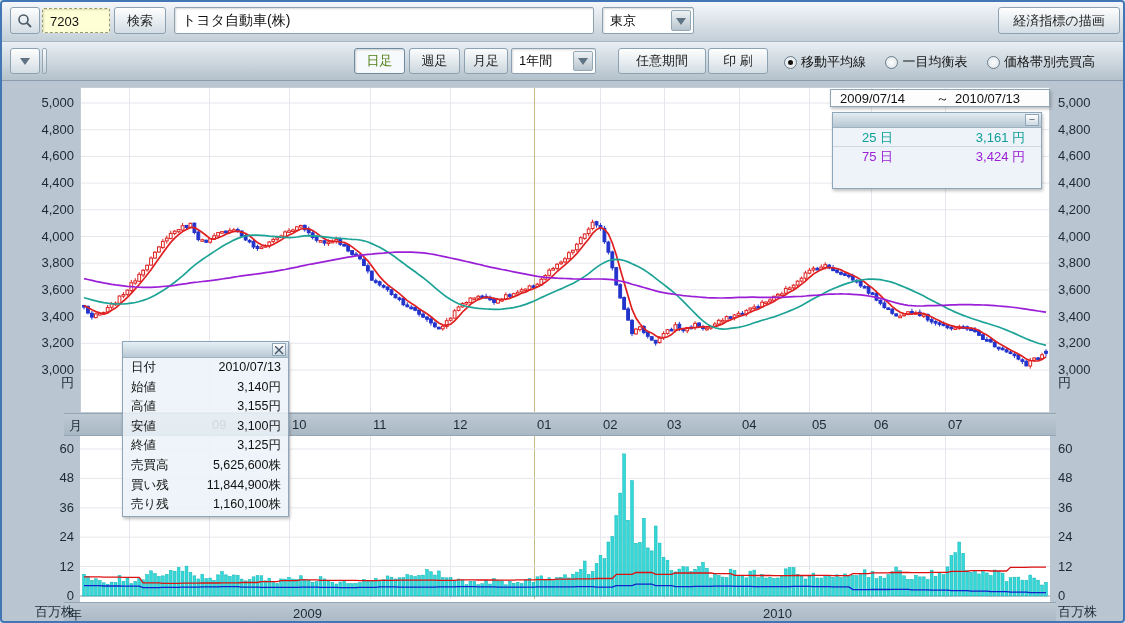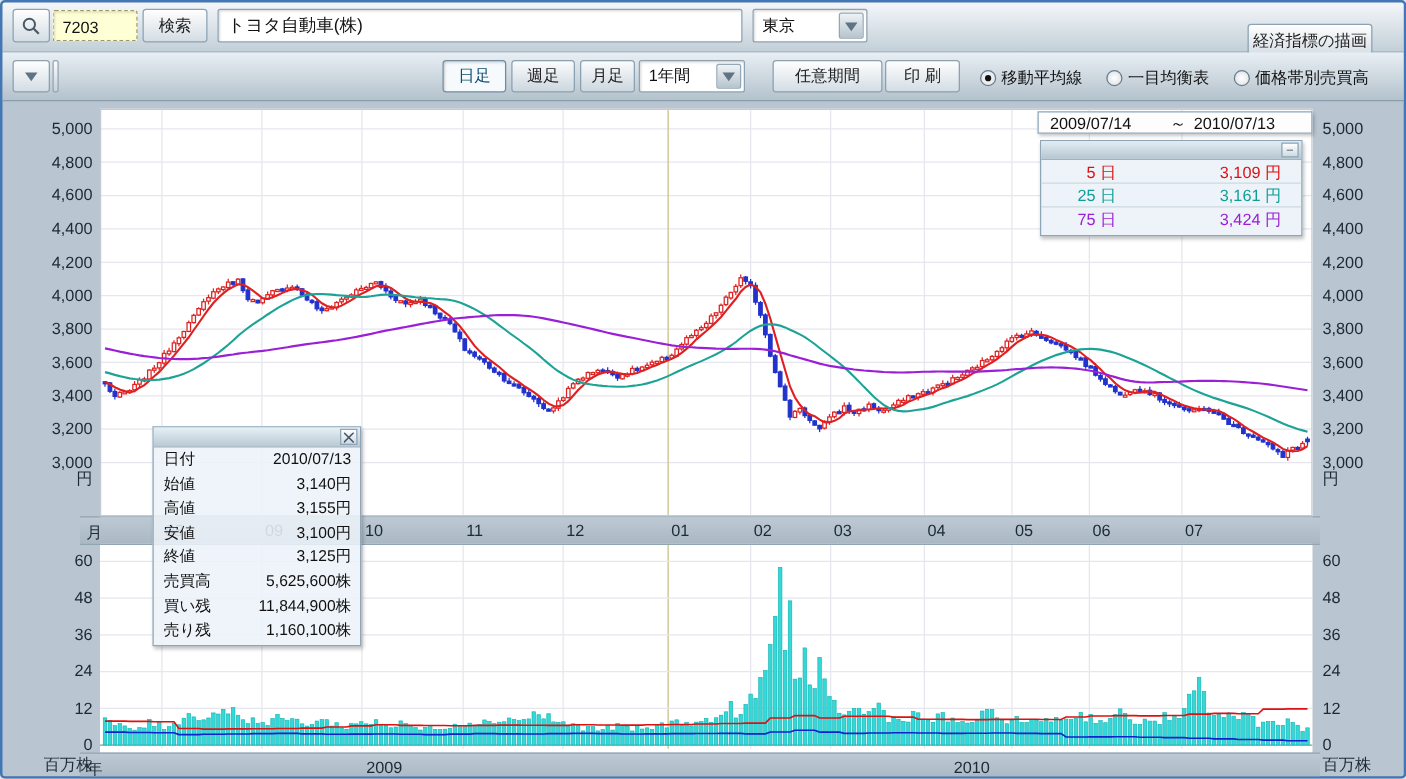--- a/index.html
+++ b/index.html
@@ -10,21 +10,21 @@
   #tb2{top:40px;height:39px;background:linear-gradient(#e9eff4,#b4c2cc);border-bottom:1px solid #8b9dac;}
   .btn{position:absolute;height:27px;background:linear-gradient(#fefefe,#d3dde4);border:1px solid #8ca2b2;border-radius:3px;
        font-size:13px;color:#222;text-align:center;line-height:25px;box-shadow:inset 0 1px 0 #fff;cursor:default;}
   .field{position:absolute;height:27px;background:#fff;border:1px solid #8ca2b2;border-radius:2px;box-shadow:inset 1px 1px 2px rgba(0,0,0,.15);
          font-size:13px;color:#111;line-height:25px;padding:0 7px;white-space:nowrap;overflow:hidden;}
   .combo-arrow{position:absolute;top:2px;right:2px;width:20px;height:21px;background:linear-gradient(#eef2f5,#b7c4cd);
                border:1px solid #93a7b5;border-radius:2px;}
   .tri{position:absolute;left:50%;top:50%;margin:-3px 0 0 -5px;width:0;height:0;border-left:5px solid transparent;border-right:5px solid transparent;border-top:7px solid #5f7383;}
   .tab{position:absolute;top:6px;height:26px;background:linear-gradient(#fbfcfd,#ccd7de);border:1px solid #8ca2b2;border-radius:3px;
        font-size:13px;text-align:center;line-height:24px;color:#222;}
-  .tab.on{background:#f7fafc;border-color:#6f8ba0;color:#0c4a6e;box-shadow:inset 1px 1px 2px rgba(0,0,0,.18);}
+  .tab.on{background:#f7fafc;border-color:#6f8ba0;color:#4d7c0f;box-shadow:inset 1px 1px 2px rgba(0,0,0,.18);}
   .radio-item{display:inline-flex;align-items:center;margin-right:15px;font-size:13px;color:#111;}
   .radio{width:13px;height:13px;border-radius:50%;border:1px solid #6b7c8a;background:radial-gradient(#ffffff,#d7dfe5);margin-right:4px;position:relative;}
   .radio.on::after{content:"";position:absolute;left:3px;top:3px;width:5px;height:5px;border-radius:50%;background:#111;}
   
   #plotbg{position:absolute;left:78px;top:85px;width:970px;height:515px;background:#fff;}
   svg{position:absolute;display:block;}
   .band{position:absolute;left:62px;width:992px;background:linear-gradient(#bdc9d3,#a9b8c4);border-top:1px solid #93a5b2;border-bottom:1px solid #93a5b2;font-size:13px;color:#1b2a36;}
   .band span{position:absolute;top:3px;}
   #labels{position:absolute;left:0;top:79px;width:1125px;height:542px;pointer-events:none;}
   .axlab{position:absolute;font-size:13px;color:#1b2a36;height:14px;line-height:14px;}
@@ -61,21 +61,21 @@
     </div>
     <div class="field" style="left:40px;top:6px;width:68px;height:25px;background:#ffffd6;border:1px dashed #9a9a70;">7203</div>
     <div class="btn" style="left:112px;top:5px;width:52px;">検索</div>
     <div class="field" style="left:172px;top:5px;width:420px;font-size:14px;">トヨタ自動車(株)</div>
     <div class="field" style="left:600px;top:5px;width:92px;">
       <span>東京</span>
       <span class="combo-arrow">
           <span class="tri"></span>
         </span>
     </div>
-    <div class="btn" style="left:996px;top:5px;width:100px;margin-top:12px;">経済指標の描画</div>
+    <div class="btn" style="left:996px;top:5px;width:122px;">経済指標の描画</div>
   </div>
 
   <div class="toolbar" id="tb2">
     <div class="btn" style="left:8px;top:6px;width:30px;height:26px;">
       <span class="tri" style="border-top-color:#55pływ6a78;"></span>
     </div>
     <div style="position:absolute;left:40px;top:6px;width:5px;height:26px;background:linear-gradient(#fdfdfe,#c5d1da);border:1px solid #93a7b5;border-radius:2px;"></div>
 
     <div class="tab on" style="left:352px;width:51px;">日足</div>
     <div class="tab" style="left:407px;width:51px;">週足</div>
@@ -957,24 +957,20 @@
     <span style="left:9px;">2009/07/14</span>
     <span style="left:105px;">～</span>
     <span style="left:124px;">2010/07/13</span>
   </div>
 
   <div class="float" id="malegend">
     <div class="boxhead">
       <span class="winbtn">–</span>
     </div>
     <div class="legrow">
-      <span class="ll" style="color: rgb(221, 17, 17);">5 日</span>
-      <span class="lv" style="color: rgb(221, 17, 17);">3,109 円</span>
-    </div>
-    <div class="legrow">
       <span class="ll" style="color: rgb(15, 159, 152);">25 日</span>
       <span class="lv" style="color: rgb(15, 159, 152);">3,161 円</span>
     </div>
     <div class="legrow" style="border-bottom:none;">
       <span class="ll" style="color: rgb(154, 31, 214);">75 日</span>
       <span class="lv" style="color: rgb(154, 31, 214);">3,424 円</span>
     </div>
   </div>
 
   <div class="float" id="tooltip">

